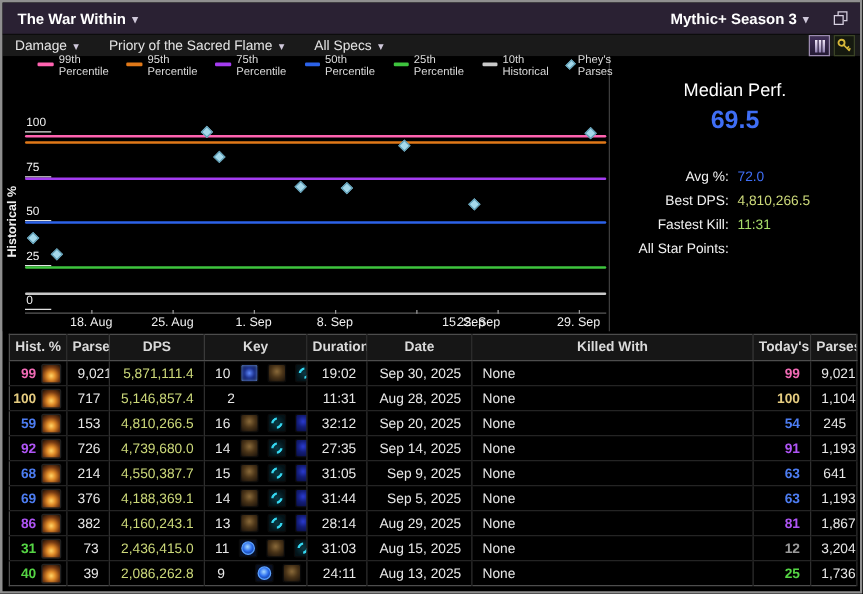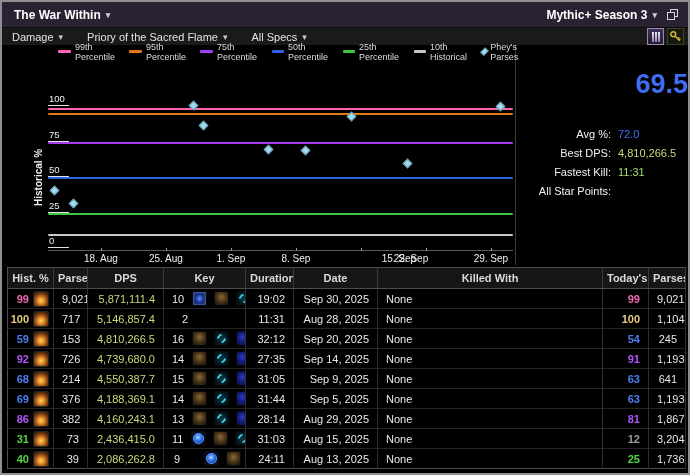--- a/index.html
+++ b/index.html
@@ -2,59 +2,59 @@
 <html><head>
 <meta charset="utf-8">
 <style>
   html,body{margin:0;padding:0;background:#000;}
   *{box-sizing:border-box;}
   body{font-family:"Liberation Sans", sans-serif;}
   .frame{width:690px;height:475px;border:2px solid #8f8f8f;background:#000;position:relative;overflow:hidden;}
 
   
   .titlebar{height:26px;background:#2a2133;display:flex;align-items:center;justify-content:space-between;padding:0 8px 0 12px;border-bottom:1px solid #0c0c0c;}
-  .tb-group{display:flex;align-items:center;}
+  .tb-group{display:flex;align-items:center;gap:10px;}
   .tb-drop{color:#fff;font-size:12px;font-weight:bold;cursor:pointer;display:flex;align-items:center;gap:5px;}
   .caret{font-size:9px;color:#cfc8da;}
   .win-icon{width:13px;height:12px;position:relative;display:inline-block;margin-left:10px;}
   .win-icon span{position:absolute;width:8px;height:8px;border:1.4px solid #d6d0e0;background:#2a2133;}
   .win-icon span:first-child{left:3px;top:0;}
   .win-icon span:last-child{left:0;top:3px;}
 
   
   .toolbar{height:17px;background:#1a1a1a;display:flex;align-items:center;justify-content:space-between;padding:0 4px 0 10px;}
   .tool-left{display:flex;align-items:center;gap:24px;}
   .tool-drop{color:#e4e4e4;font-size:11px;display:flex;align-items:center;gap:5px;cursor:pointer;}
   .tool-icons{display:flex;align-items:center;gap:3px;}
   .tile{width:17px;height:17px;display:flex;align-items:center;justify-content:center;cursor:pointer;}
   .tile-boss{background:linear-gradient(#41305a,#241a33);border:1px solid #9b8ab0;gap:1px;}
   .tile-boss i{display:block;width:2px;height:10px;background:linear-gradient(#efe6f5,#8f7fb0);}
   .tile-key{background:#15190f;border:1px solid #3a4326;}
 
   
-  .main{display:flex;height:220px;background:#000;padding-left:28px;}
+  .main{display:flex;height:220px;background:#000;}
   .chart-col{width:485px;position:relative;}
   .legend{height:13px;display:flex;align-items:center;justify-content:center;gap:10px;padding-left:34px;}
   .leg-item{display:flex;align-items:center;gap:4px;cursor:pointer;}
   .leg-line{width:17px;height:3px;border-radius:1px;}
   .leg-label{font-size:9px;color:#dcdcdc;}
   .diamond{width:7px;height:7px;background:#a5d9eb;border:1px solid #63a2b8;transform:rotate(45deg);}
   .chart{position:relative;height:207px;}
   .ytitle{position:absolute;left:3px;top:148px;transform:rotate(-90deg);transform-origin:left top;font-size:10px;font-weight:bold;color:#eeeeee;white-space:nowrap;}
   .ytick-line{position:absolute;height:1px;width:21px;left:18px;background:#e2e2e2;}
   .ytick-label{position:absolute;left:19px;font-size:9.5px;color:#f2f2f2;}
   .pline{position:absolute;left:18px;height:2px;border-radius:1px;}
   .xaxis{position:absolute;left:18px;height:1px;background:#5a5a5a;}
   .xtick{position:absolute;width:1px;height:3px;background:#9a9a9a;}
   .xlabel{position:absolute;width:48px;text-align:center;font-size:10px;color:#f0f0f0;}
   .point{position:absolute;width:7px;height:7px;background:#a5d9eb;border:1px solid #5f9db4;transform:rotate(45deg);cursor:pointer;}
 
   .right-panel{flex:1;border-left:1px solid #3d3d3d;padding-top:20px;}
   .median-label{text-align:center;color:#ffffff;font-size:14.5px;}
-  .median-value{text-align:right;color:#3f6ef5;font-size:27px;font-weight:bold;margin-top:4px;}
+  .median-value{text-align:center;color:#3f6ef5;font-size:20px;font-weight:bold;margin-top:4px;}
   .stats{margin-top:24px;display:flex;flex-direction:column;gap:0;}
   .stat-row{display:flex;align-items:center;height:19px;}
   .stat-label{width:102px;text-align:right;color:#f2f2f2;font-size:11px;padding-right:7px;}
   .stat-value{font-size:11px;display:flex;align-items:center;gap:4px;}
 
   
   .table-wrap{margin:2px 3px 0 5px;}
   table{border-collapse:collapse;table-layout:fixed;width:678px;border:1px solid #4d4d4d;background:#000;}
   th{background:#161616;color:#dadada;font-size:11px;font-weight:bold;height:21px;border-right:1px solid #3a3a3a;border-bottom:1px solid #4d4d4d;text-align:center;padding:0 4px;white-space:nowrap;overflow:hidden;}
   td{height:20px;font-size:11px;color:#e8e8e8;border-right:1px solid #2e2e2e;border-top:1px solid #242424;padding:0 8px;white-space:nowrap;overflow:hidden;}
@@ -199,20 +199,21 @@
           <div class="point" style="left: 160.29px; top: 43.8px; background: rgb(165, 217, 235);"></div>
           <div class="point" style="left: 169.576px; top: 63.638px; background: rgb(165, 217, 235);"></div>
           <div class="point" style="left: 234.578px; top: 87.727px; background: rgb(165, 217, 235);"></div>
           <div class="point" style="left: 271.722px; top: 89.144px; background: rgb(165, 217, 235);"></div>
           <div class="point" style="left: 318.152px; top: 55.136px; background: rgb(165, 217, 235);"></div>
           <div class="point" style="left: 373.868px; top: 101.897px; background: rgb(165, 217, 235);"></div>
           <div class="point" style="left: 466.728px; top: 45.217px; background: rgb(165, 217, 235);"></div>
         </div>
     </div>
     <div class="right-panel">
+      <div class="median-label">Median Perf.</div>
       <div class="median-value" style="color: rgb(63, 110, 245);">69.5</div>
       <div class="stats" id="stats">
           <div class="stat-row">
             <span class="stat-label">Avg %:</span>
             <span class="stat-value">
               <span style="color: rgb(63, 110, 245);">72.0</span>
             </span>
           </div>
           <div class="stat-row">
             <span class="stat-label">Best DPS:</span>

